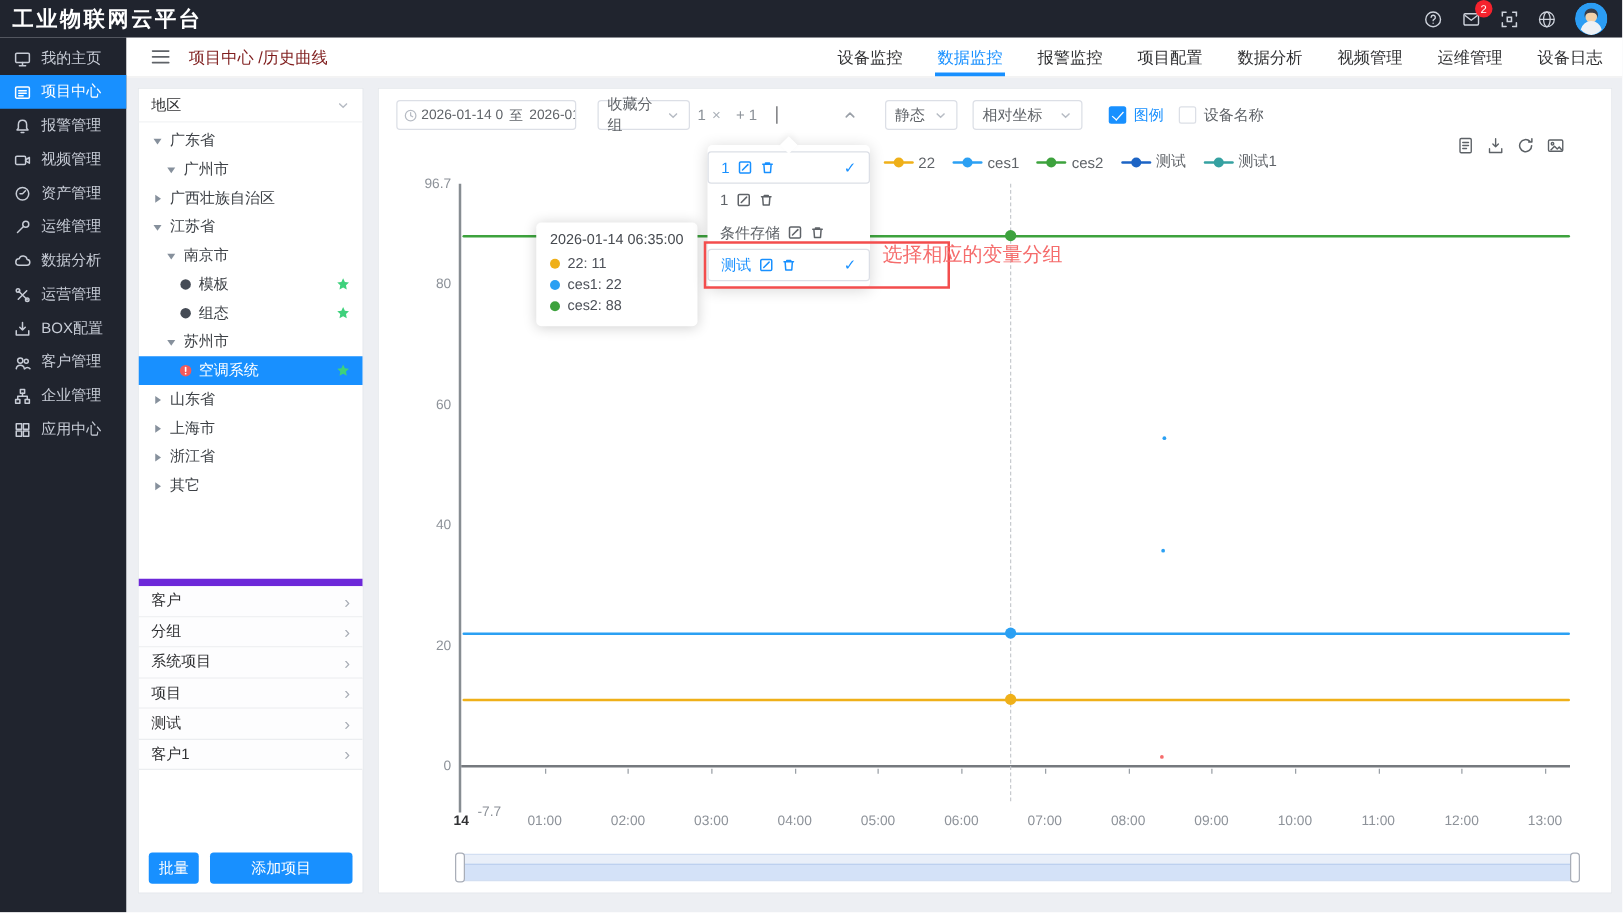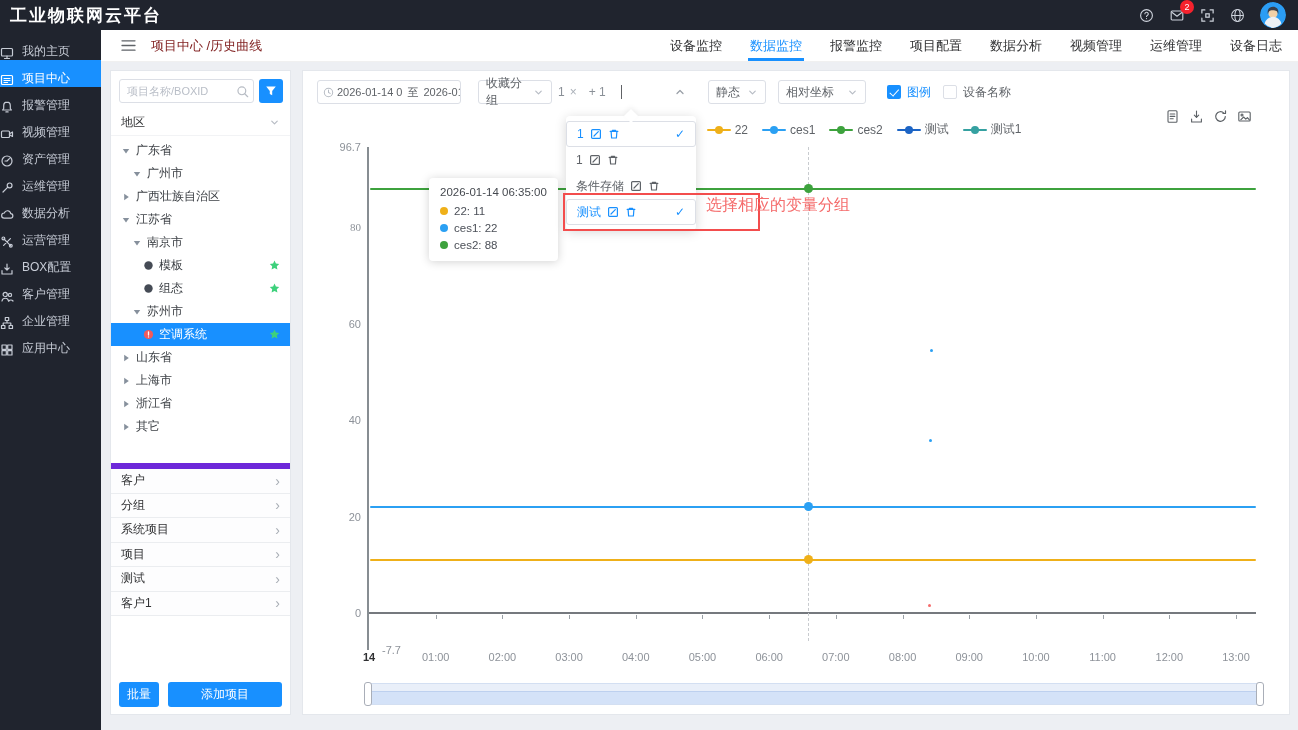--- a/index.html
+++ b/index.html
@@ -10,21 +10,21 @@
   .app-header{position:absolute;left:0;top:0;width:1298px;height:30px;background:#20242e;
               display:flex;align-items:center;justify-content:space-between;box-sizing:border-box;padding:0 12px 0 10px;z-index:20}
   .app-title{color:#fff;font-size:17px;font-weight:bold;letter-spacing:2px}
   .header-icons{display:flex;align-items:center;gap:15px}
   .hicon{position:relative;color:#cdd2db;cursor:pointer}
   .badge{position:absolute;top:-8px;right:-9px;background:#f5222d;color:#fff;font-size:9px;min-width:14px;height:14px;
          border-radius:8px;display:flex;align-items:center;justify-content:center;padding:0 2px;box-sizing:border-box}
   .avatar{width:26px;height:26px;border-radius:50%;overflow:hidden;cursor:pointer}
   
   .side-nav{position:absolute;left:0;top:30px;width:101px;height:700px;background:#20242e;padding-top:3px;box-sizing:border-box;z-index:10}
-  .nav-item{height:27px;display:flex;align-items:flex-end;gap:8px;color:#c7ccd6;font-size:12px;cursor:pointer}
+  .nav-item{height:27px;display:flex;align-items:center;gap:8px;padding-left:11px;color:#c7ccd6;font-size:12px;cursor:pointer}
   .nav-item.active{background:#1890ff;color:#fff}
   .nav-item .nico{display:flex;flex:none}
   
   .top-bar{position:absolute;left:101px;top:30px;width:1197px;height:32px;background:#fff;display:flex;align-items:center;
            border-bottom:1px solid #f0f0f0;box-sizing:border-box;z-index:5}
   .hamburger{margin-left:20px;cursor:pointer;display:flex}
   .breadcrumb{margin-left:15px;font-size:13px;color:#7f1d1d}
   .top-nav{margin-left:auto;margin-right:16px;display:flex;gap:28px;height:100%;align-items:stretch}
   .top-nav-item{font-size:13px;color:#303133;position:relative;display:flex;align-items:center;cursor:pointer}
   .top-nav-item.active{color:#1890ff}
@@ -281,38 +281,20 @@
         <div class="top-nav-item">报警监控</div>
         <div class="top-nav-item">项目配置</div>
         <div class="top-nav-item">数据分析</div>
         <div class="top-nav-item">视频管理</div>
         <div class="top-nav-item">运维管理</div>
         <div class="top-nav-item">设备日志</div>
       </nav>
   </div>
 
   <aside class="tree-panel">
-    <div class="search-row">
-      <div class="search-wrap">
-        <input placeholder="项目名称/BOXID" style="">
-        <span class="search-icon">
-          <svg width="13" height="13" viewBox="0 0 14 14" fill="none" stroke="#b7bcc4" stroke-width="1.3" stroke-linecap="round">
-              <circle cx="6.3" cy="6.3" r="4.2"></circle>
-              <path d="M9.4 9.4 12.6 12.6"></path>
-            </svg>
-        </span>
-      </div>
-      <button class="filter-btn">
-        <span>
-          <svg width="12" height="12" viewBox="0 0 12 12">
-              <path d="M1.2 1.5h9.6L7.2 6v4.2L4.8 9V6z" fill="#fff"></path>
-            </svg>
-        </span>
-      </button>
-    </div>
     <div class="group-header">
       <span>地区</span>
       <span>
         <svg width="11" height="11" viewBox="0 0 12 12" fill="none" stroke="#b7bcc4" stroke-width="1.3" stroke-linecap="round" stroke-linejoin="round">
             <path d="M3 4.5 6 7.5 9 4.5"></path>
           </svg>
       </span>
     </div>
     <div id="tree-items">
         <div class="tree-row" style="padding-left: 10px;">
@@ -596,21 +578,21 @@
           <span class="lg-marker">
             <span class="lg-line" style="background:#35a1a1"></span>
             <span class="lg-dot" style="background:#35a1a1"></span>
           </span>
           <span>测试1</span>
         </div>
       </div>
     <div id="plot">
         <div class="abs" style="left: 64px; top: 76px; width: 2px; height: 503px; background: rgb(135, 141, 146);"></div>
         <div class="ylabel" style="top: 70px;">96.7</div>
-        <div class="ylabel" style="top: 150.478px; font-family: Liberation Serif, serif;">80</div>
+        <div class="ylabel" style="top: 150.478px;">80</div>
         <div class="ylabel" style="top: 246.858px;">60</div>
         <div class="ylabel" style="top: 343.239px;">40</div>
         <div class="ylabel" style="top: 439.619px;">20</div>
         <div class="ylabel" style="top: 536px;">0</div>
         <div class="ylabel" style="top: 573.107px; margin-left: 40px;">-7.7</div>
         <div class="abs" style="left: 66px; top: 541px; width: 887px; height: 2px; background: rgb(117, 121, 126);"></div>
         <div class="xlabel first" style="left: 44px; top: 580px;">14</div>
         <div class="abs" style="left: 133px; top: 544px; width: 1px; height: 4px; background: rgb(154, 160, 166);"></div>
         <div class="xlabel" style="left: 110.692px; top: 580px;">01:00</div>
         <div class="abs" style="left: 199px; top: 544px; width: 1px; height: 4px; background: rgb(154, 160, 166);"></div>

